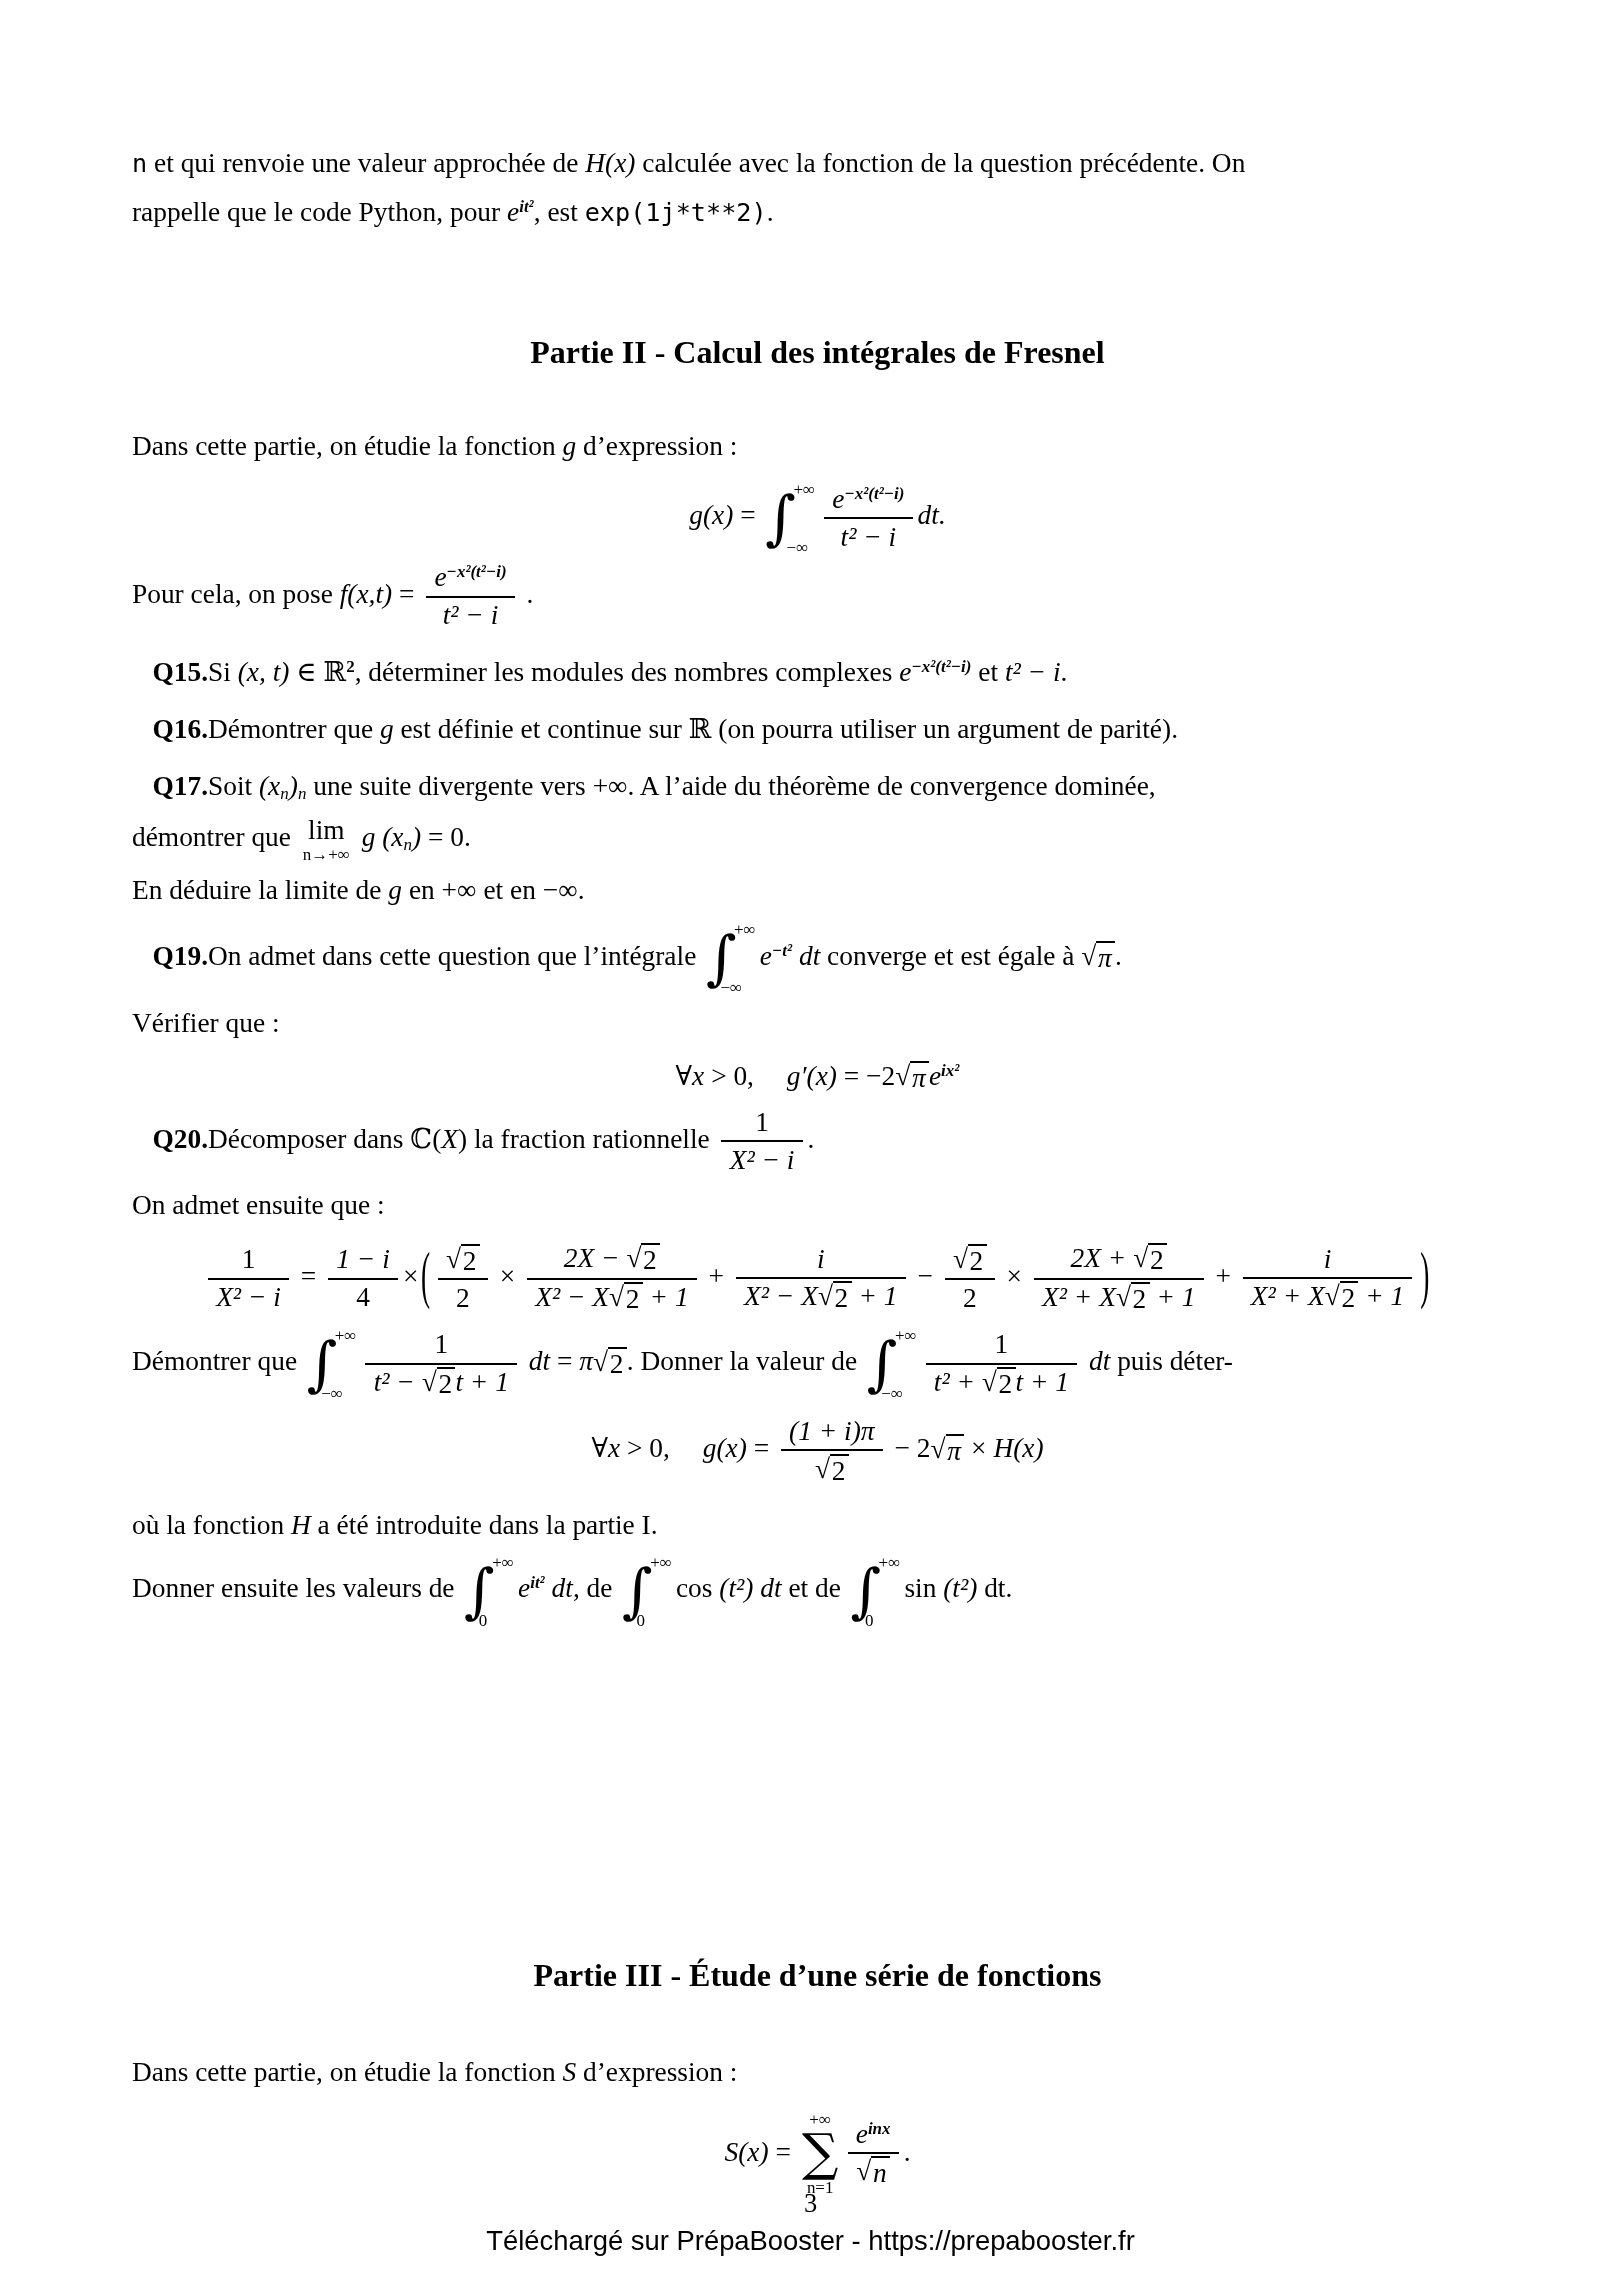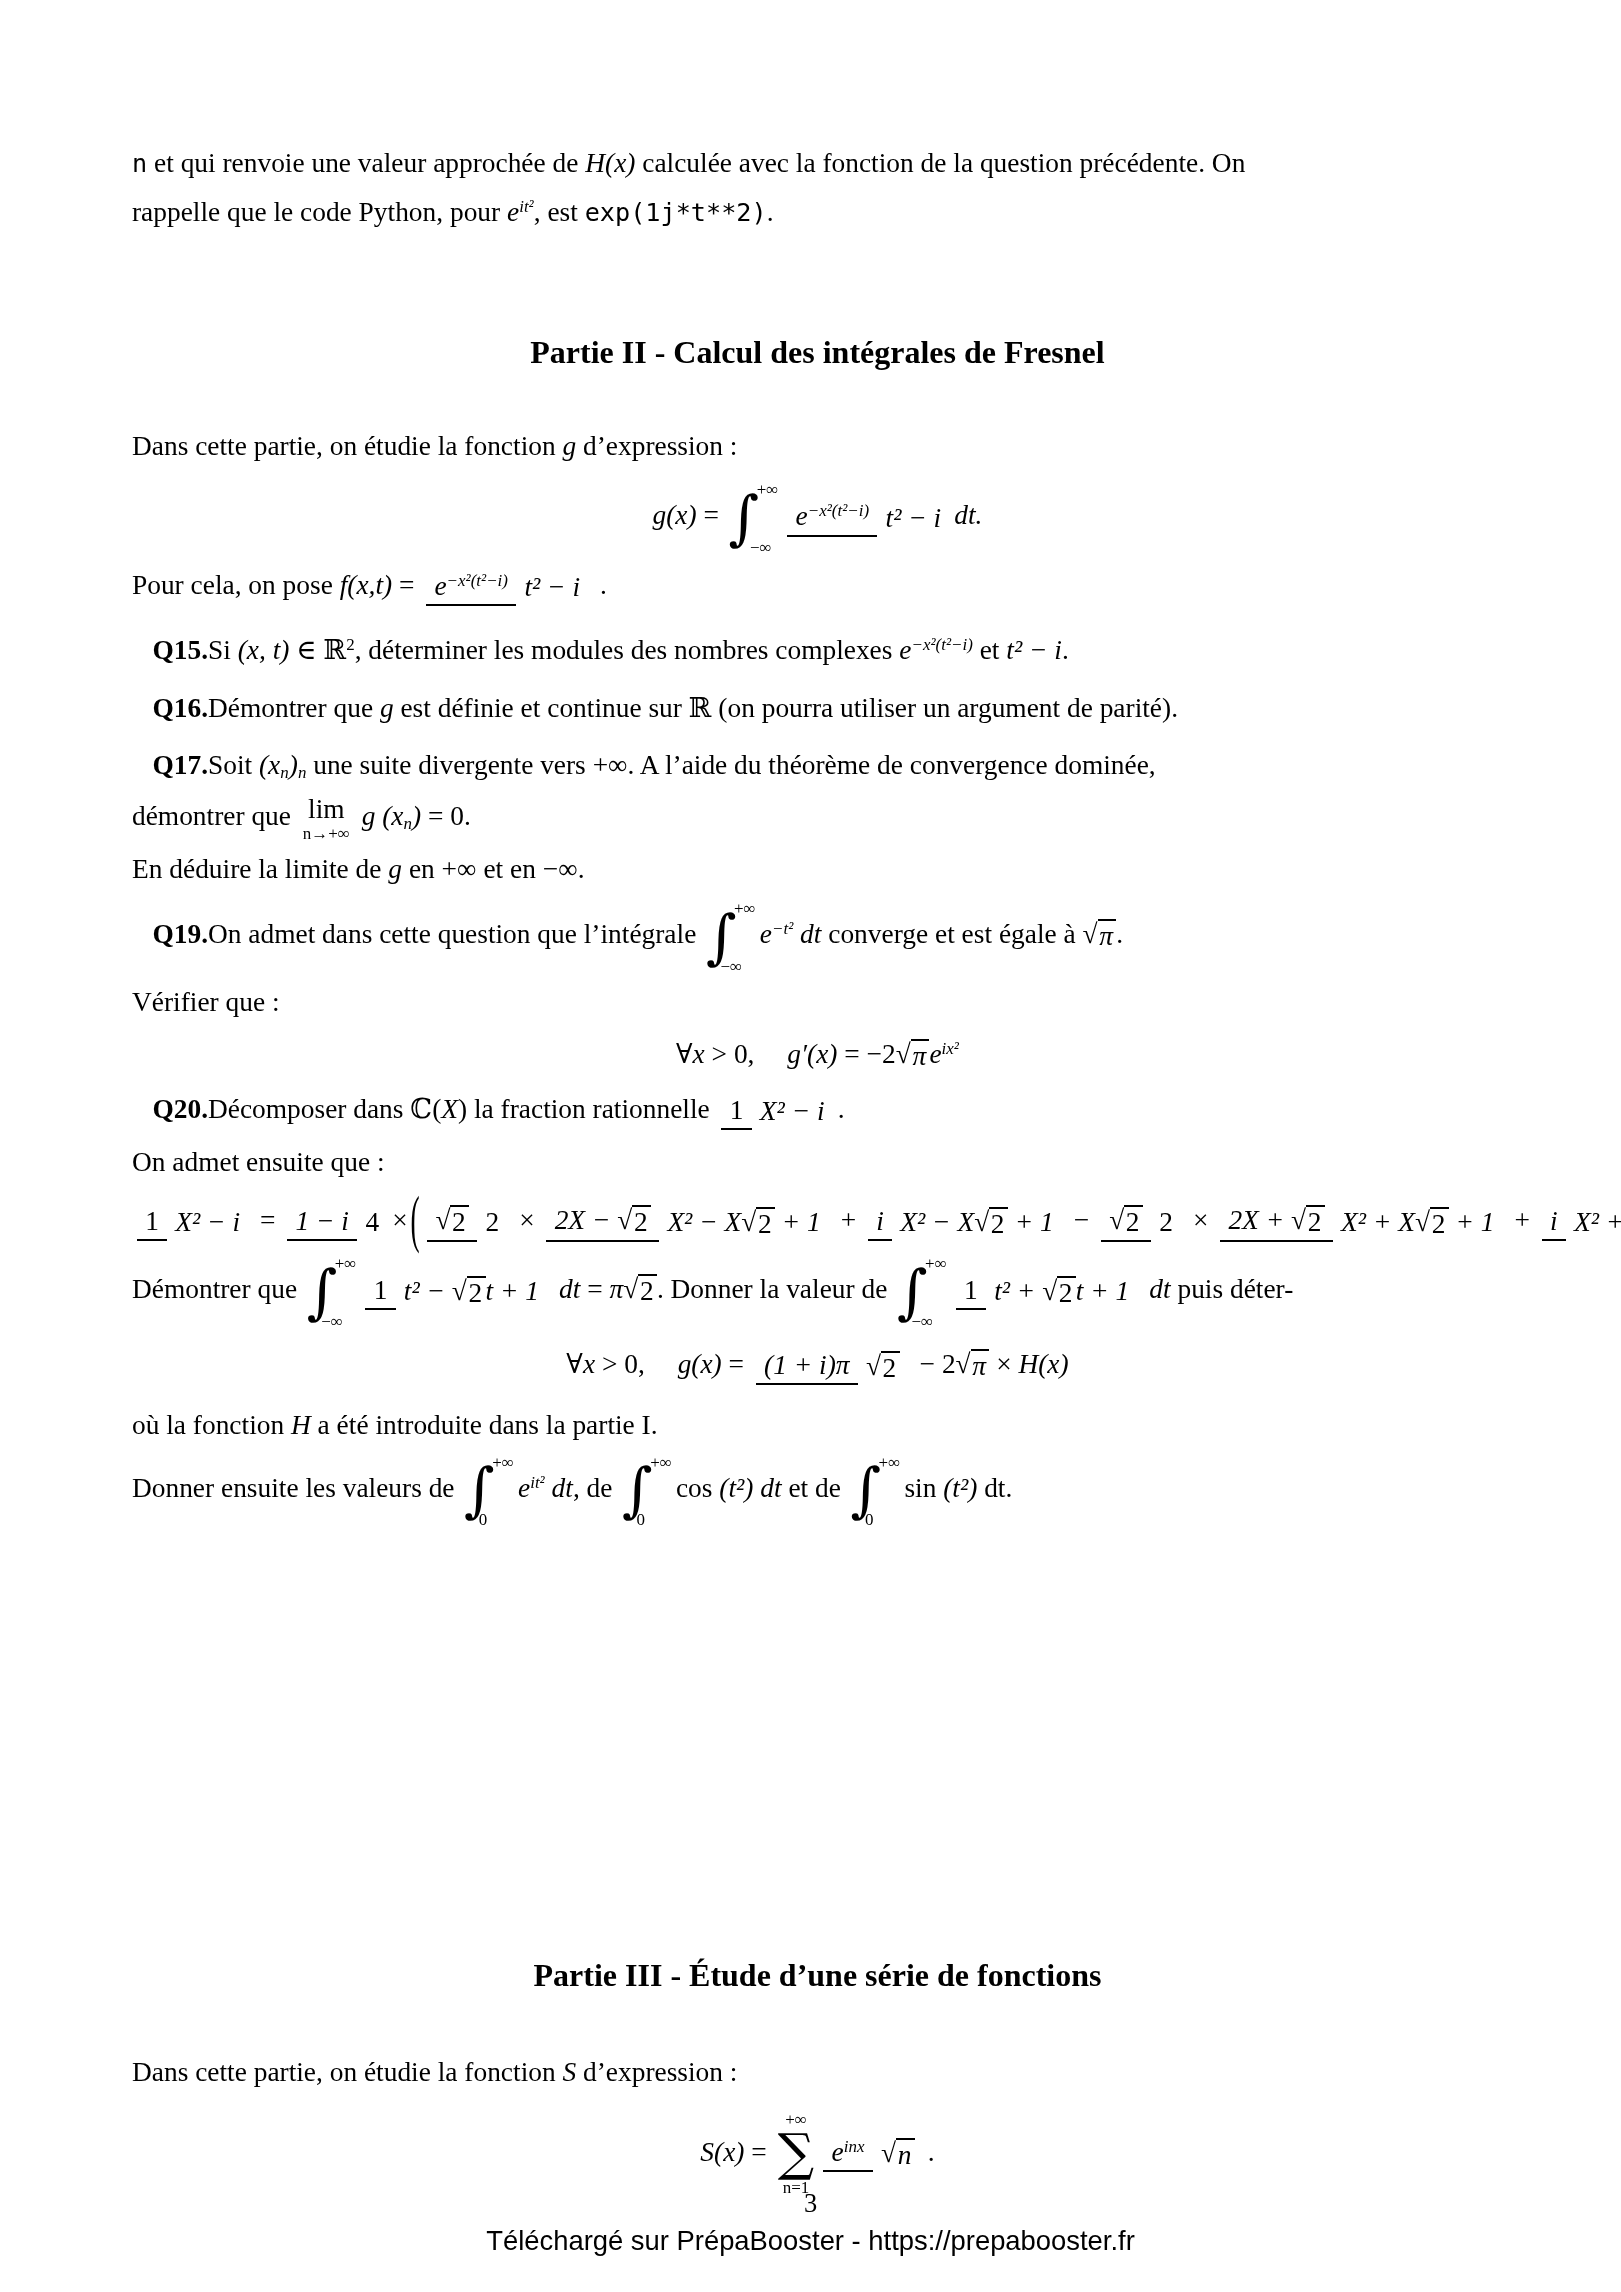--- a/index.html
+++ b/index.html
@@ -17,23 +17,23 @@
   .line{display:block;line-height:1.8;white-space:nowrap;}
   .display{display:block;text-align:center;white-space:nowrap;line-height:1.6;}
   .heading{display:block;text-align:center;font-weight:bold;font-size:32px;line-height:1.3;}
   .qlabel{display:inline-block;width:76px;font-weight:bold;text-align:right;}
   .qtext{white-space:nowrap;}
 
   
   .rm{}
   .mi{font-style:italic;}
   .tt{font-family:"DejaVu Sans Mono","Liberation Mono",monospace;font-size:0.92em;}
-  .msup{font-size:0.62em;vertical-align:0.55em;line-height:0;}
+  .msup{font-size:0.62em;vertical-align:0.55em;line-height:0;font-weight:bold;}
   .msub{font-size:0.62em;vertical-align:-0.25em;line-height:0;}
-  .frac{display:inline-flex;vertical-align:middle;text-align:center;margin:0 0.18em;line-height:1.2;}
+  .frac{display:inline-flex;flex-direction:column;vertical-align:middle;text-align:center;margin:0 0.18em;line-height:1.2;}
   .fn{display:block;padding:0 0.3em 0.05em;border-bottom:2px solid #000;}
   .fd{display:block;padding:0.05em 0.3em 0;}
   .sqrt{display:inline-flex;align-items:flex-start;line-height:1.15;}
   .rsign{line-height:1.15;}
   .rad{border-top:2px solid #000;line-height:1.15;padding:0 0.12em 0 0.06em;}
   .intwrap{display:inline-flex;align-items:center;vertical-align:middle;margin:0 0.15em 0 0.1em;}
   .isign{font-size:2.15em;line-height:1;font-family:"DejaVu Serif","DejaVu Sans",serif;}
   .ilims{display:inline-flex;flex-direction:column;justify-content:space-between;font-size:0.62em;height:4.6em;margin-left:-0.15em;line-height:1;}
   .ilim-top{margin-top:0.1em;}
   .ilim-bot{margin-left:-0.8em;margin-bottom:0.1em;}

